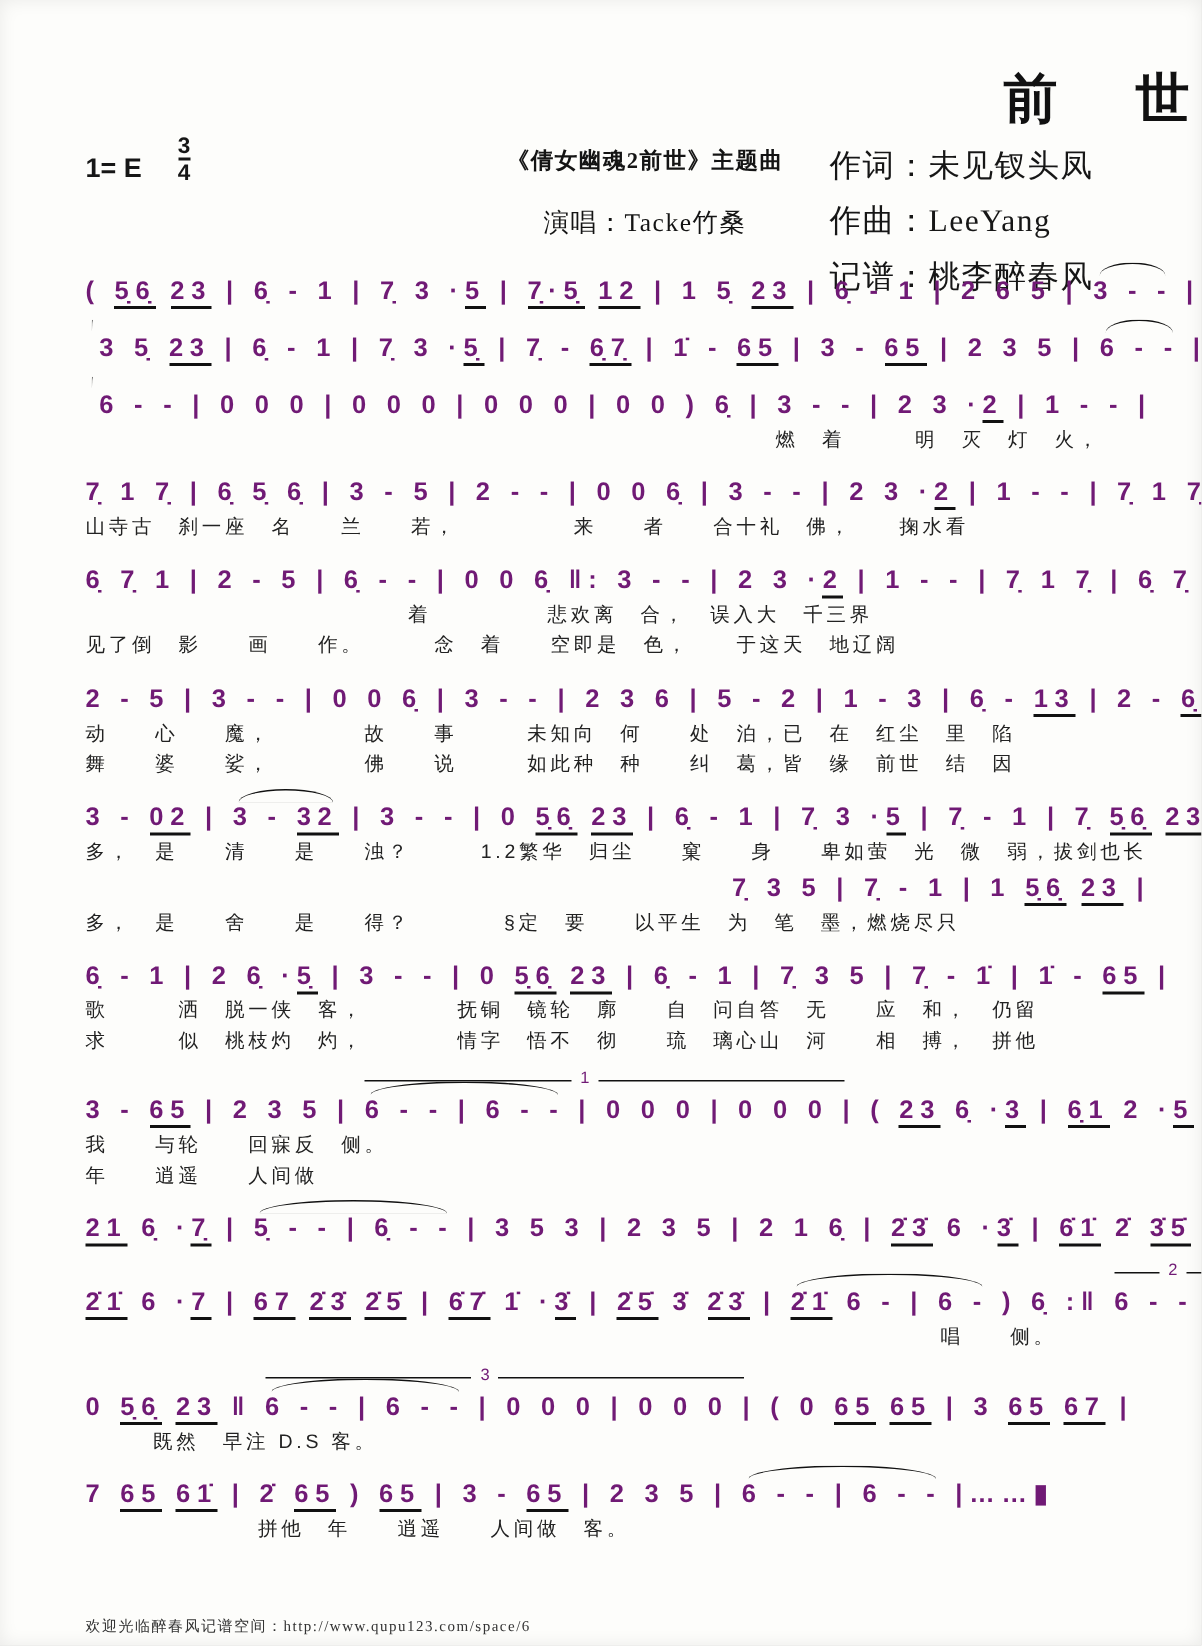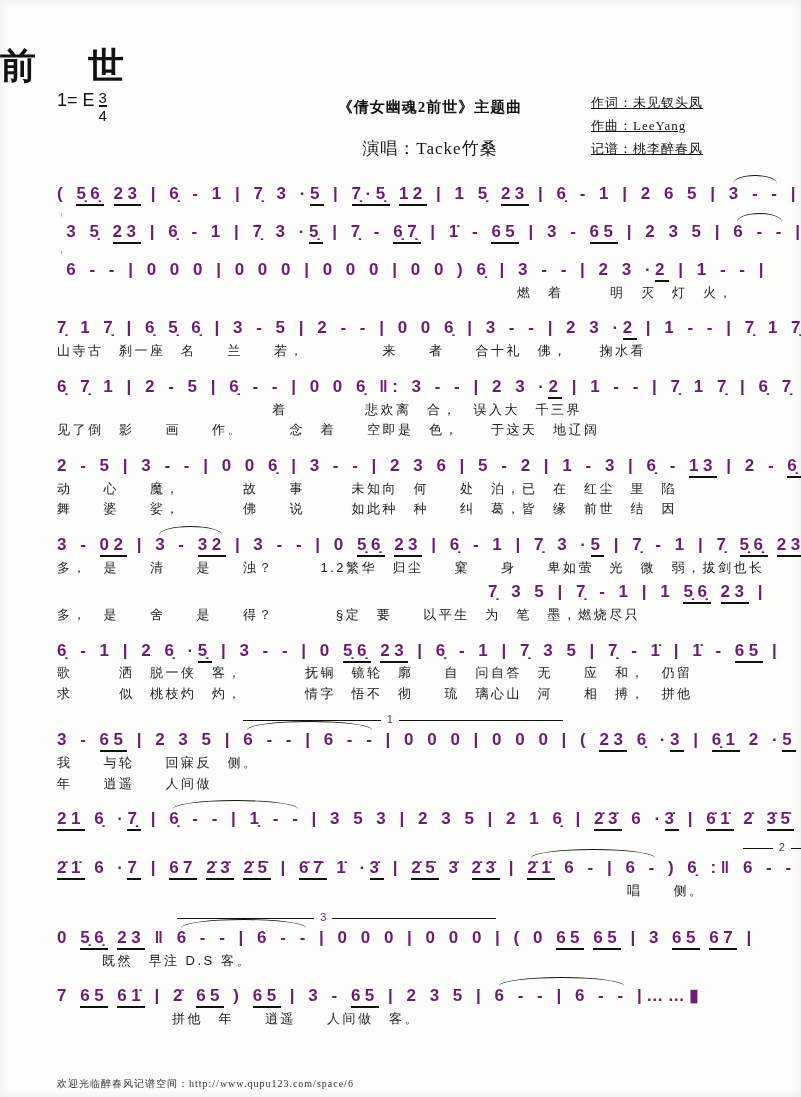--- a/index.html
+++ b/index.html
@@ -4,39 +4,39 @@
 <style>
   html,body { margin:0; padding:0; background:#e9e9e7; }
   .page {
     position:relative; width:801px; height:1097px; margin:0 auto;
     background:#fdfdfb; overflow:hidden; color:#161616;
     font-family:"Liberation Sans", sans-serif;
     box-shadow:inset 0 0 12px rgba(0,0,0,.08);
   }
   .header { position:relative; height:168px; }
   .title {
-    margin:0; padding-top:42px; text-align:left;
+    margin:0; padding-top:42px; text-align:right;
     font-family:"Liberation Serif", serif; font-weight:bold;
     font-size:36px; letter-spacing:8px; color:#111;
   }
   .keysig {
     position:absolute; left:57px; top:90px;
-    font-weight:normal; font-size:18px; display:flex; align-items:flex-start; gap:4px;
+    font-weight:bold; font-size:18px; display:flex; align-items:flex-end; gap:24px;
   }
   .ts { display:inline-flex; flex-direction:column; align-items:center; line-height:1; font-size:15px; }
   .ts .den { border-top:2px solid #161616; padding-top:1px; }
   .subblock {
     position:absolute; left:295px; top:98px; width:270px; text-align:center;
     font-family:"Liberation Serif", serif; color:#141414;
   }
   .subtitle { font-size:15px; font-weight:bold; letter-spacing:1px; }
   .singer   { font-size:17px; margin-top:20px; letter-spacing:1px; }
   .credits  {
-    position:absolute; left:591px; top:92px;
-    font-family:"Liberation Serif", serif; font-size:13px; line-height:1.75; letter-spacing:1px;text-decoration:underline;
+    position:absolute; left:553px; top:92px;
+    font-family:"Liberation Serif", serif; font-size:21px; line-height:1.75; letter-spacing:1px;
   }
   #score { position:relative; padding:0 20px 0 57px; }
   .sys { position:relative; }
   .notes {
     font-weight:bold; font-size:17px; line-height:1.35;
     letter-spacing:4.5px; white-space:pre; margin-top:15px; color:#701a75;
   }
   .notes.hasv { margin-top:26px; }
   .notes.sub { text-align:right; padding-right:14px; margin-top:4px; }
   .lyric {
@@ -124,21 +124,21 @@
         <div class="notes">6̣ - 1 | 2 6̣ ·<span class="beam">5̣</span> | 3 - - | 0 <span class="beam">5̣6̣</span> <span class="beam">23</span> | 6̣ - 1 | 7̣ 3 5 | 7̣ - 1̇ | 1̇ - <span class="beam">65</span> |</div>
         <div class="lyric">歌　　　洒　脱一侠　客，　　　　抚铜　镜轮　廓　　自　问自答　无　　应　和，　仍留</div>
         <div class="lyric">求　　　似　桃枝灼　灼，　　　　情字　悟不　彻　　琉　璃心山　河　　相　搏，　拼他</div>
       </div>
       <div class="sys">
         <div class="notes hasv">3 - <span class="beam">65</span> | 2 3 5 | <span class="volta" data-v="1"><span class="slur">6 - - | 6 - -</span> | 0 0 0 | 0 0 0 |</span> ( <span class="beam">23</span> 6̣ ·<span class="beam">3</span> | <span class="beam">6̣1</span> 2 ·<span class="beam">5</span> |</div>
         <div class="lyric">我　　与轮　　回寐反　侧。</div>
         <div class="lyric">年　　逍遥　　人间做</div>
       </div>
       <div class="sys">
-        <div class="notes"><span class="beam">21</span> 6̣ ·<span class="beam">7̣</span> | <span class="slur">6̣ - - | 1̣ - -</span> | 3 5 3 | 2 3 5 | 2 1 6̣ | <span class="beam">2̇3̇</span> 6 ·<span class="beam">3̇</span> | <span class="beam">6̇1̇</span> 2̇ <span class="beam">3̇5̇</span> |</div>
+        <div class="notes"><span class="beam">21</span> 6̣ ·<span class="beam">7̣</span> | <span class="slur">5̣ - - | 6̣ - -</span> | 3 5 3 | 2 3 5 | 2 1 6̣ | <span class="beam">2̇3̇</span> 6 ·<span class="beam">3̇</span> | <span class="beam">6̇1̇</span> 2̇ <span class="beam">3̇5̇</span> |</div>
       </div>
       <div class="sys">
         <div class="notes hasv"><span class="beam">2̇1̇</span> 6 ·<span class="beam">7</span> | <span class="beam">67</span> <span class="beam">2̇3̇</span> <span class="beam">2̇5̇</span> | <span class="beam">6̇7̇</span> 1̇ ·<span class="beam">3̇</span> | <span class="beam">2̇5̇</span> 3̇ <span class="beam">2̇3̇</span> | <span class="slur"><span class="beam">2̇1̇</span> 6 - | 6 -</span> ) 6̣ :‖ <span class="volta" data-v="2">6 - - |</span></div>
         <div class="lyric" style="padding-left: 570px;">唱　　侧。</div>
       </div>
       <div class="sys">
         <div class="notes hasv">0 <span class="beam">5̣6̣</span> <span class="beam">23</span> ‖ <span class="volta" data-v="3"><span class="slur">6 - - | 6 - -</span> | 0 0 0 | 0 0 0 |</span> ( 0 <span class="beam">65</span> <span class="beam">65</span> | 3 <span class="beam">65</span> <span class="beam">67</span> |</div>
         <div class="lyric" style="padding-left: 45px;">既然　早注 D.S 客。</div>
       </div>
       <div class="sys">

